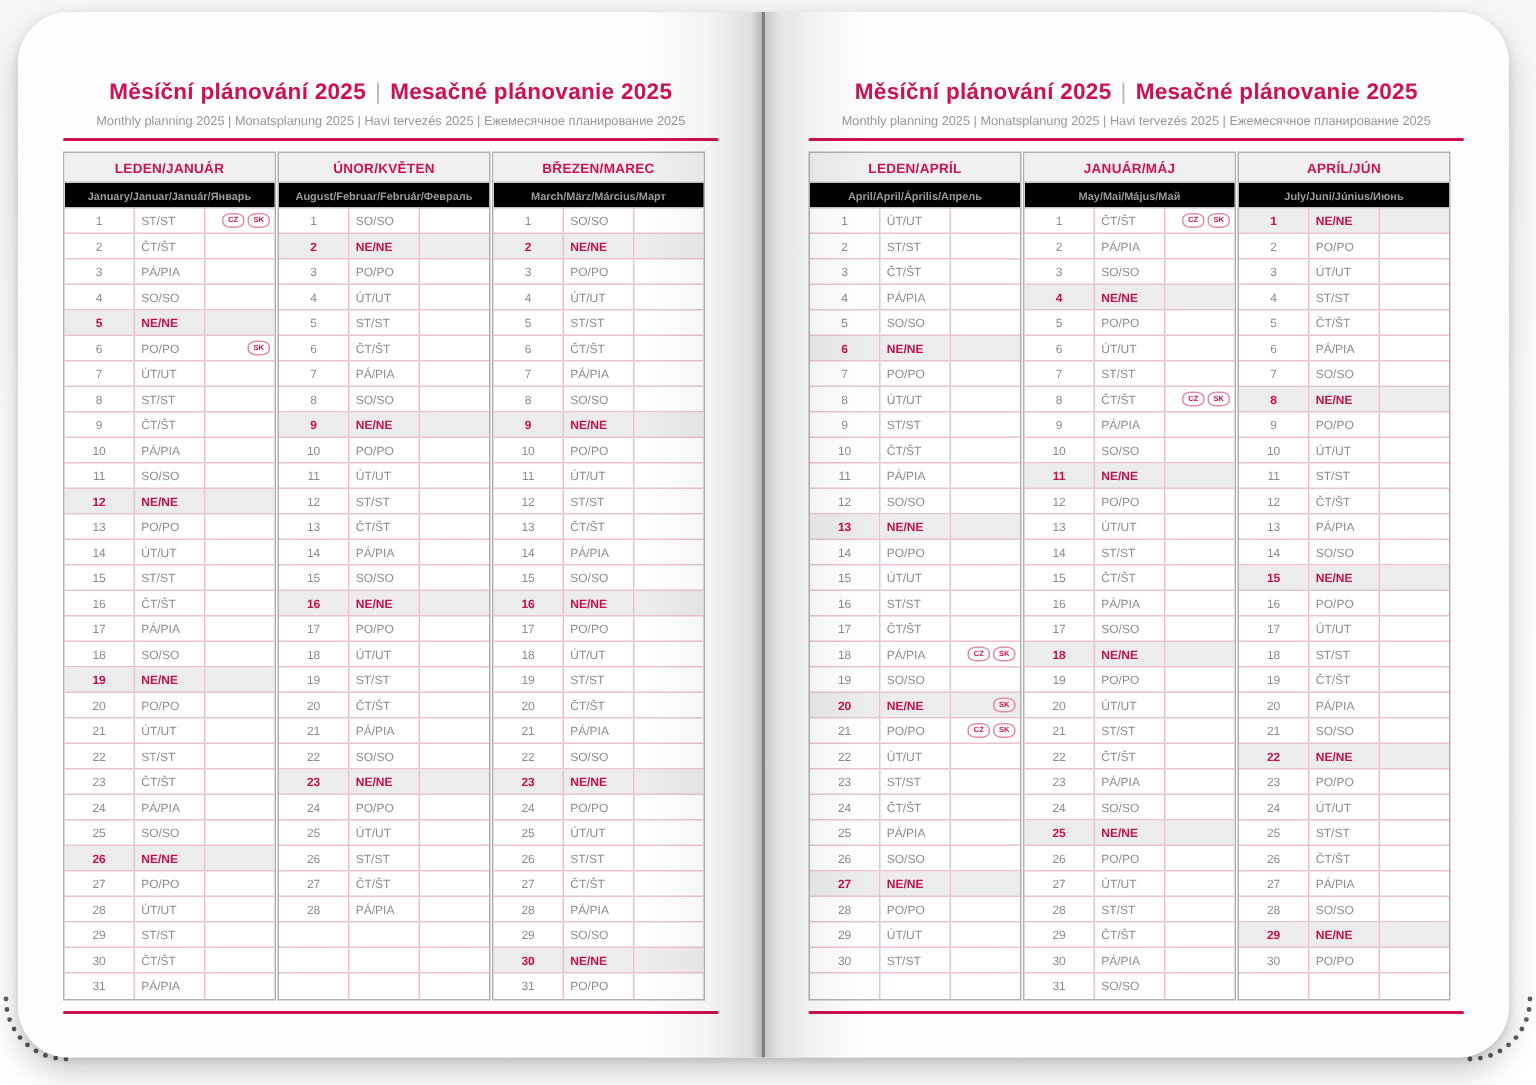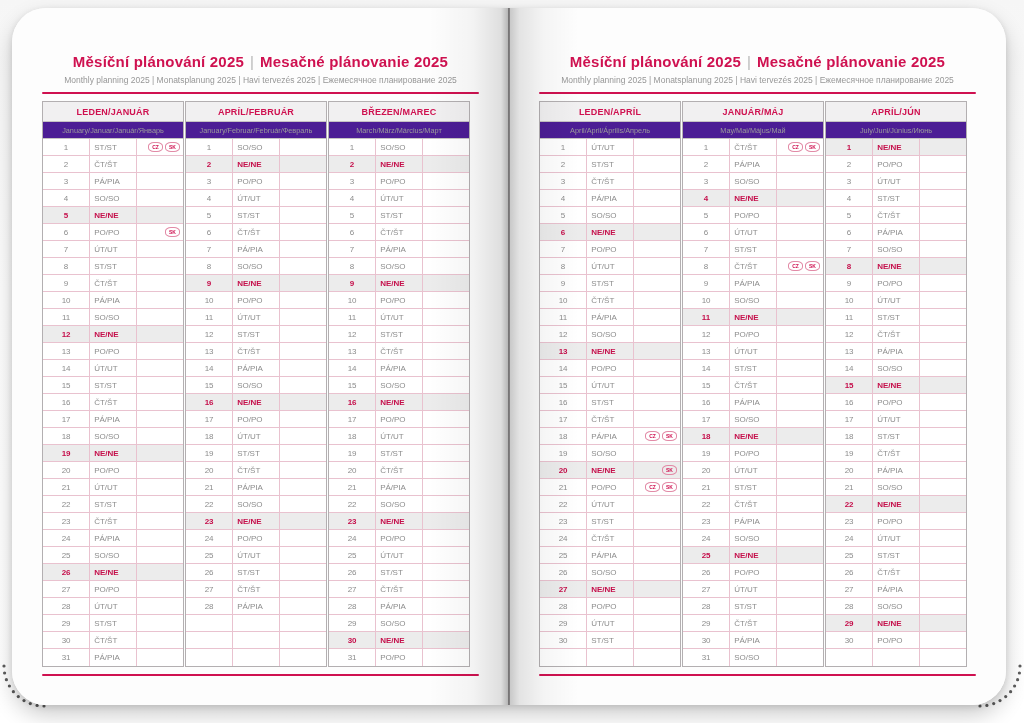--- a/index.html
+++ b/index.html
@@ -38,21 +38,21 @@
   .months{display:flex;gap:1px;margin-top:7px;align-items:center;}
   .month-wrap{
     width:142px;box-sizing:border-box;border:1px solid #b3afb1;background:#fff;
   }
   table.month{border-collapse:collapse;width:100%;table-layout:fixed;}
   .mname{
     background:#f1f0f1;color:#cf1150;font-weight:bold;font-size:9px;letter-spacing:.2px;
     height:19px;border-bottom:1px solid #c6c2c4;text-align:center;padding:0;
   }
   .msub{
-    background:#4c1d95;color:#9b9b9b;font-weight:normal;font-size:7.3px;
+    background:#000000;color:#9b9b9b;font-weight:bold;font-size:7.3px;
     height:16px;border-bottom:1px solid #c6c2c4;text-align:center;padding:0;white-space:nowrap;overflow:hidden;
   }
   tbody tr{height:17px;}
   tbody td{
     border-top:1px solid #e9c2cf;padding:0;font-size:8px;color:#8c8c8c;
     overflow:hidden;white-space:nowrap;
   }
   tbody tr:first-child td{border-top:none;}
   td.num{width:19px;text-align:center;border-right:1px solid #e9c2cf;}
   td.abbr{width:47px;padding-left:4px;border-right:1px solid #e9c2cf;}
@@ -279,24 +279,24 @@
                 <td class="abbr">PÁ/PIA</td>
                 <td class="note"></td>
               </tr>
             </tbody>
           </table>
         </div>
         <div class="month-wrap">
           <table class="month">
             <thead>
               <tr>
-                <th class="mname" colspan="3">APRÍL/FEBRUÁR</th>
-              </tr>
-              <tr>
-                <th class="msub" colspan="3">January/Februar/Február/Февраль</th>
+                <th class="mname" colspan="3">ÚNOR/KVĚTEN</th>
+              </tr>
+              <tr>
+                <th class="msub" colspan="3">August/Februar/Február/Февраль</th>
               </tr>
             </thead>
             <tbody>
               <tr>
                 <td class="num">1</td>
                 <td class="abbr">SO/SO</td>
                 <td class="note"></td>
               </tr>
               <tr class="sun">
                 <td class="num">2</td>

